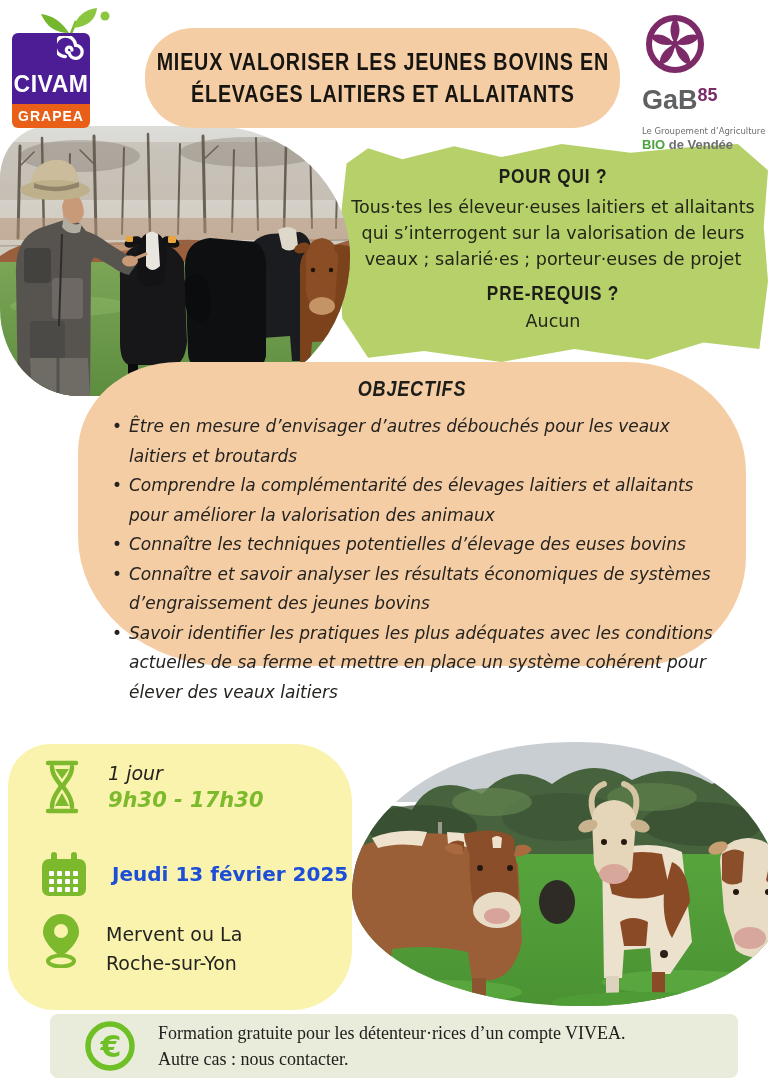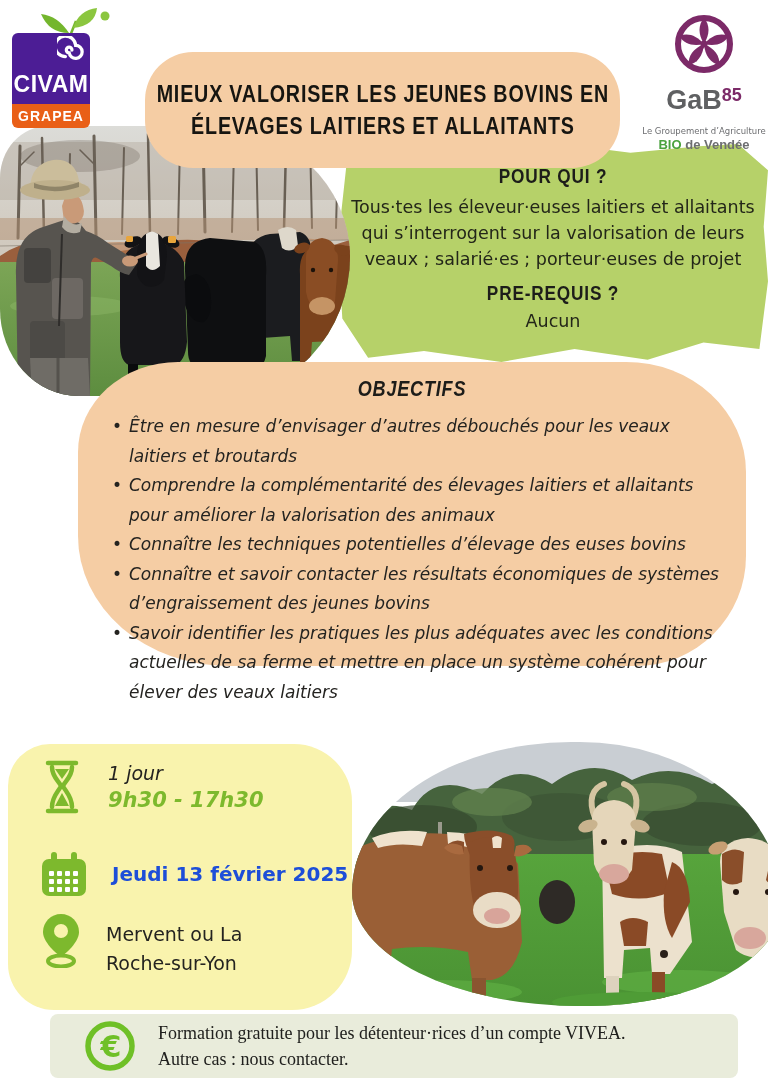--- a/index.html
+++ b/index.html
@@ -2,37 +2,37 @@
 <html><head>
 <meta charset="utf-8">
 <style>
   html,body{margin:0;padding:0;background:#fff;}
   .page{position:relative;width:768px;height:1086px;background:#fff;overflow:hidden;
         font-family:"DejaVu Sans",sans-serif;color:#22211e;}
   .cond{font-family:"Liberation Sans",sans-serif;font-weight:bold;letter-spacing:1px;
         transform:scaleX(.82);transform-origin:50% 50%;white-space:nowrap;}
 
   
-  .banner{position:absolute;left:145px;top:28px;width:475px;height:116px;background:#f5cda4;
+  .banner{position:absolute;left:145px;top:28px;width:475px;height:100px;background:#f5cda4;
           border-radius:48px;display:flex;flex-direction:column;justify-content:center;
-          align-items:center;gap:4px;z-index:6;margin-top:24px;}
+          align-items:center;gap:4px;z-index:6;}
   .title-line{font-size:24px;color:#161511;}
 
   .civam{position:absolute;left:12px;top:4px;z-index:7;}
   .civam-leaves{position:absolute;left:24px;top:2px;}
   .civam-box{position:absolute;left:0;top:29px;width:78px;height:71px;background:#4c1d95;
              border-radius:6px 6px 0 0;}
   .civam-spiral{position:absolute;right:5px;top:3px;}
   .civam-name{position:absolute;left:0;right:0;bottom:6px;text-align:center;color:#fff;
               font-family:"Liberation Sans",sans-serif;font-weight:bold;font-size:23px;letter-spacing:.5px;}
   .civam-sub{position:absolute;left:0;top:100px;width:78px;height:24px;background:#e95f17;
              border-radius:0 0 6px 6px;color:#fff;font-family:"Liberation Sans",sans-serif;
              font-weight:bold;font-size:14px;letter-spacing:1px;display:flex;align-items:center;justify-content:center;}
 
-  .gab{position:absolute;left:642px;top:14px;width:124px;text-align:center;z-index:7;}
+  .gab{position:absolute;left:642px;top:14px;width:124px;z-index:7;}
   .gab-name-row{margin-top:2px;line-height:26px;}
   .gab-name{font-family:"Liberation Sans",sans-serif;font-weight:bold;font-size:27px;color:#5f6062;}
   .gab-num{font-family:"Liberation Sans",sans-serif;font-weight:bold;font-size:18px;color:#7c2a68;
            vertical-align:8px;}
   .gab-tag{font-size:8.5px;color:#6d6e71;margin-top:9px;}
   .gab-bio-row{font-family:"Liberation Sans",sans-serif;font-weight:bold;font-size:13px;margin-top:1px;}
   .gab-bio{color:#4ba23e;} .gab-region{color:#6d6e71;}
 
   
   .photo-left{position:absolute;left:0;top:126px;width:350px;height:270px;z-index:2;
@@ -226,21 +226,21 @@
     <div class="gab-tag">Le Groupement d’Agriculture</div>
     <div class="gab-bio-row"><span class="gab-bio">BIO</span><span class="gab-region"> de Vendée</span></div>
   </div>
 
   <div class="blob-peach">
     <div class="cond h-cond">OBJECTIFS</div>
     <ul class="obj-list">
       <li>Être en mesure d’envisager d’autres débouchés pour les veaux laitiers et broutards</li>
       <li>Comprendre la complémentarité des élevages laitiers et allaitants pour améliorer la valorisation des animaux</li>
       <li>Connaître les techniques potentielles d’élevage des euses bovins</li>
-      <li>Connaître et savoir contacter les résultats économiques de systèmes d’engraissement des jeunes bovins</li>
+      <li>Connaître et savoir analyser les résultats économiques de systèmes d’engraissement des jeunes bovins</li>
       <li>Savoir identifier les pratiques les plus adéquates avec les conditions actuelles de sa ferme et mettre en place un système cohérent pour élever des veaux laitiers</li>
     </ul>
   </div>
 
   <div class="info-box">
     <div class="info-row row-duration">
       <svg class="info-icon" width="40" height="54" viewBox="0 0 40 54">
         <g stroke="#7db92d" stroke-width="4.5" stroke-linecap="round" fill="none">
           <path d="M6,3 H34"></path>
             <path d="M6,51 H34"></path>

